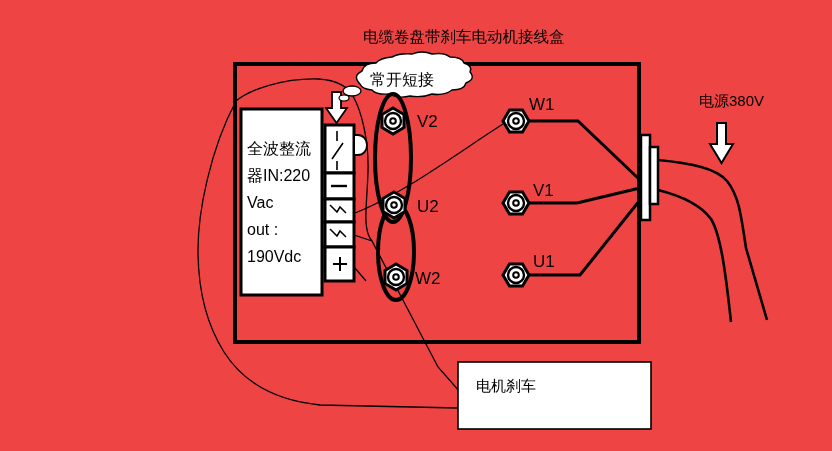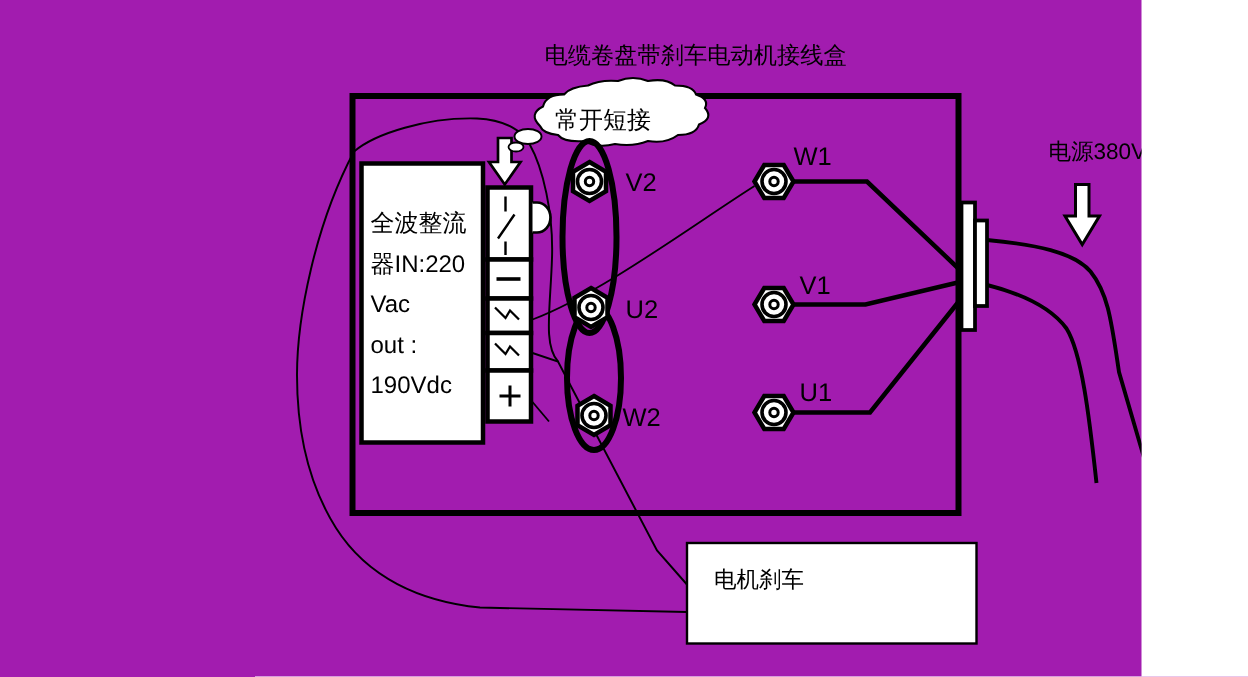--- a/index.html
+++ b/index.html
@@ -1,19 +1,19 @@
 <!DOCTYPE html>
 <html><head>
 <meta charset="utf-8">
 <style>
   html,body{margin:0;padding:0;background:#fff;}
   .canvas{
     position:relative;
-    width:761px;height:451px;
-    background:#a21caf;
+    width:832px;height:451px;
+    background:#ef4444;
     font-family:"Liberation Sans", sans-serif;
     overflow:hidden;
     text-decoration:underline;
   }
   svg{display:block;}
   text{fill:#000;}
   .cjk{font-family:"Liberation Sans", sans-serif;}
 </style>
 </head>
 <body>

